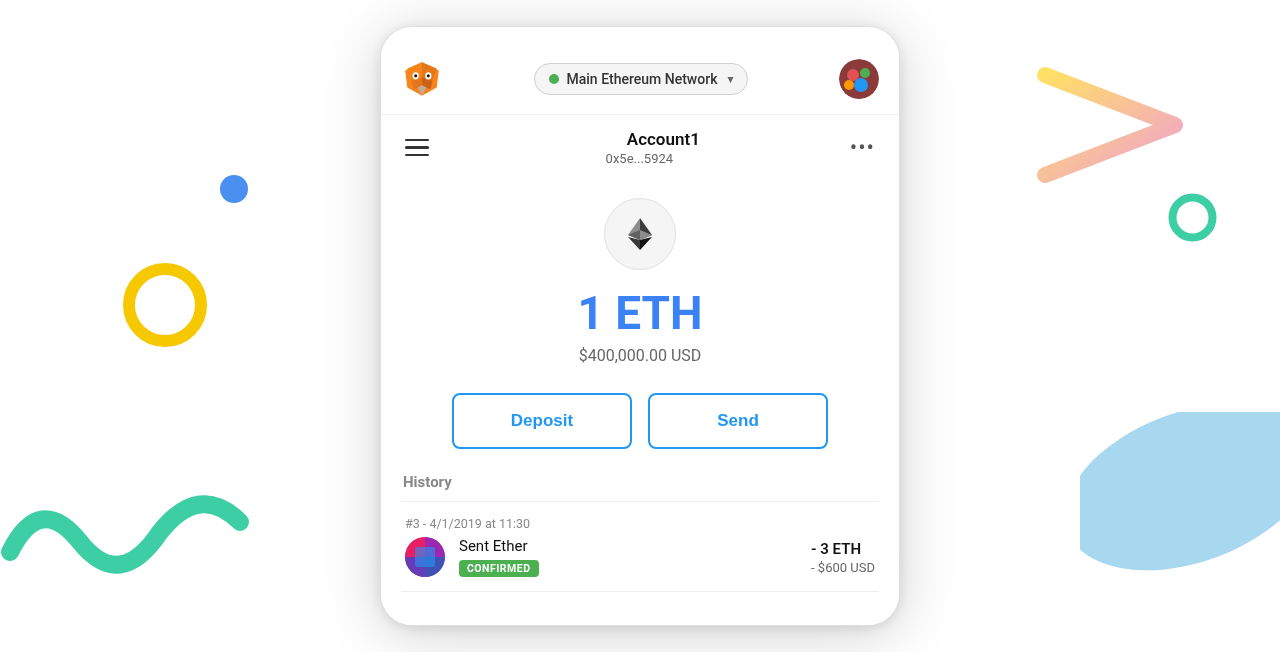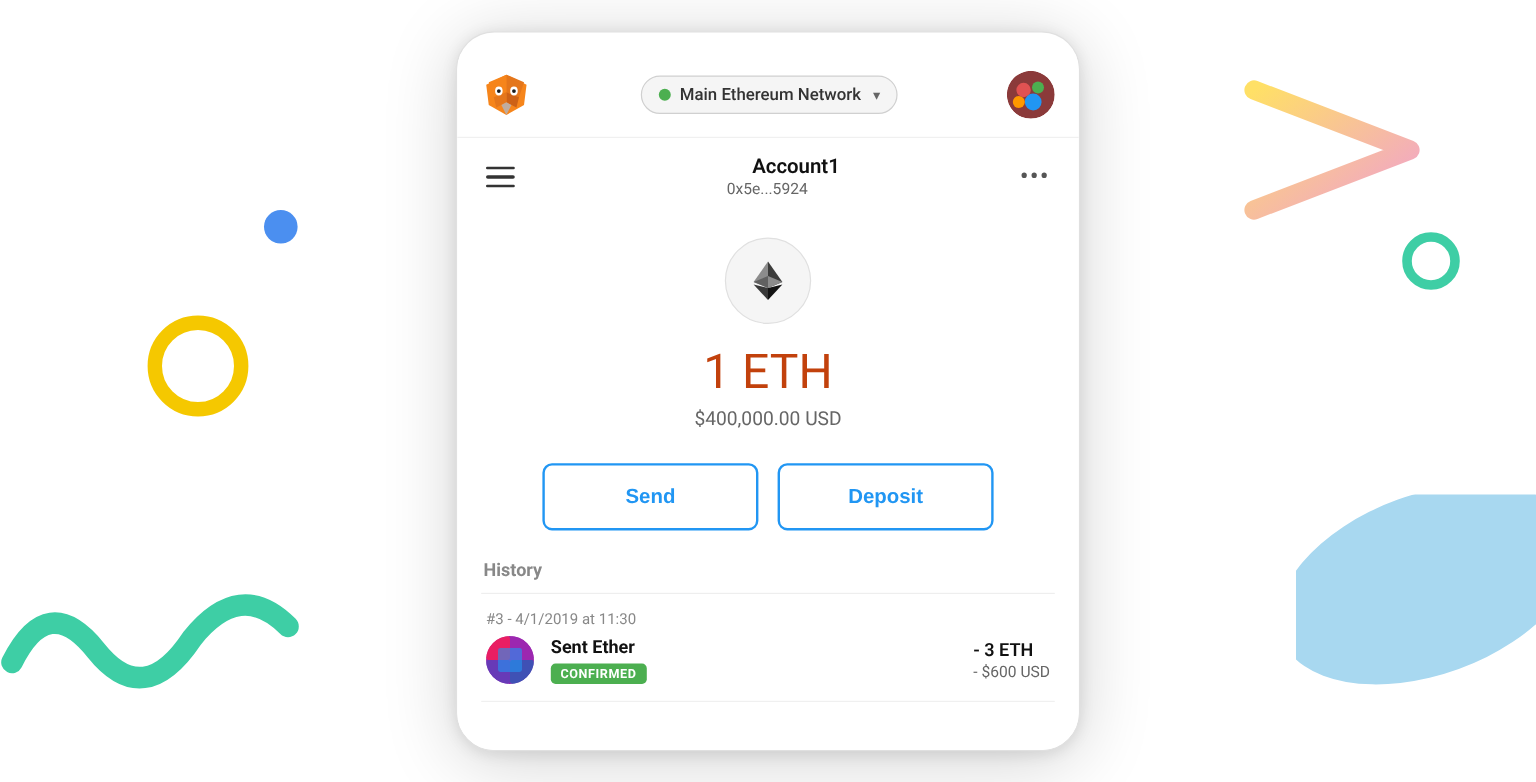--- a/index.html
+++ b/index.html
@@ -215,23 +215,23 @@
       margin-bottom: 16px;
       flex-shrink: 0;
     }
 
     .eth-diamond {
       width: 36px;
       height: 36px;
     }
 
     .balance-eth {
-      font-size: 40px;
-      font-weight: 400;
-      color: #c2410c;
+      font-size: 46px;
+      font-weight: 700;
+      color: #3b82f6;
       margin-bottom: 6px;
     }
 
     .balance-usd {
       font-size: 16px;
       color: #666;
       margin-bottom: 28px;
     }
 
     
@@ -317,21 +317,21 @@
     }
 
     .tx-info {
       display: flex;
       flex-direction: column;
       gap: 5px;
     }
 
     .tx-name {
       font-size: 15px;
-      font-weight: 700;
+      font-weight: 400;
       color: #111;
     }
 
     .tx-status-badge {
       display: inline-block;
       background: #4CAF50;
       color: #fff;
       font-size: 10.5px;
       font-weight: 700;
       padding: 2px 8px;
@@ -454,22 +454,22 @@
           <polygon points="18,24 18,34 6,21" fill="#393939"></polygon>
           <polygon points="18,14 30,19 18,24" fill="#8C8C8C"></polygon>
           <polygon points="18,14 6,19 18,24" fill="#616161"></polygon>
         </svg>
       </div>
 
       <div class="balance-eth">1 ETH</div>
       <div class="balance-usd">$400,000.00 USD</div>
 
       <div class="action-buttons">
+        <button class="action-btn">Deposit</button>
         <button class="action-btn">Send</button>
-        <button class="action-btn">Deposit</button>
       </div>
 
       <div class="history-section">
         <div class="history-label">History</div>
         <div class="history-divider"></div>
 
         <div class="transaction-item">
           <div class="tx-meta">
             <div class="tx-date">#3 - 4/1/2019 at 11:30</div>
             <div class="tx-row">

